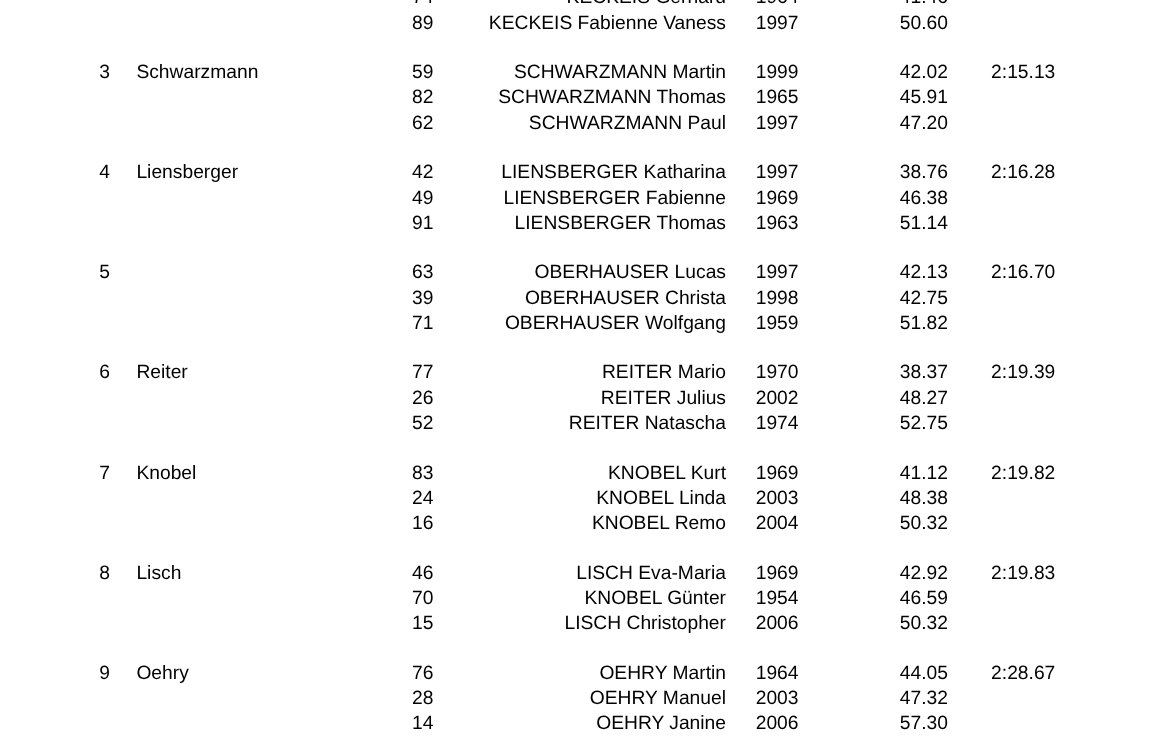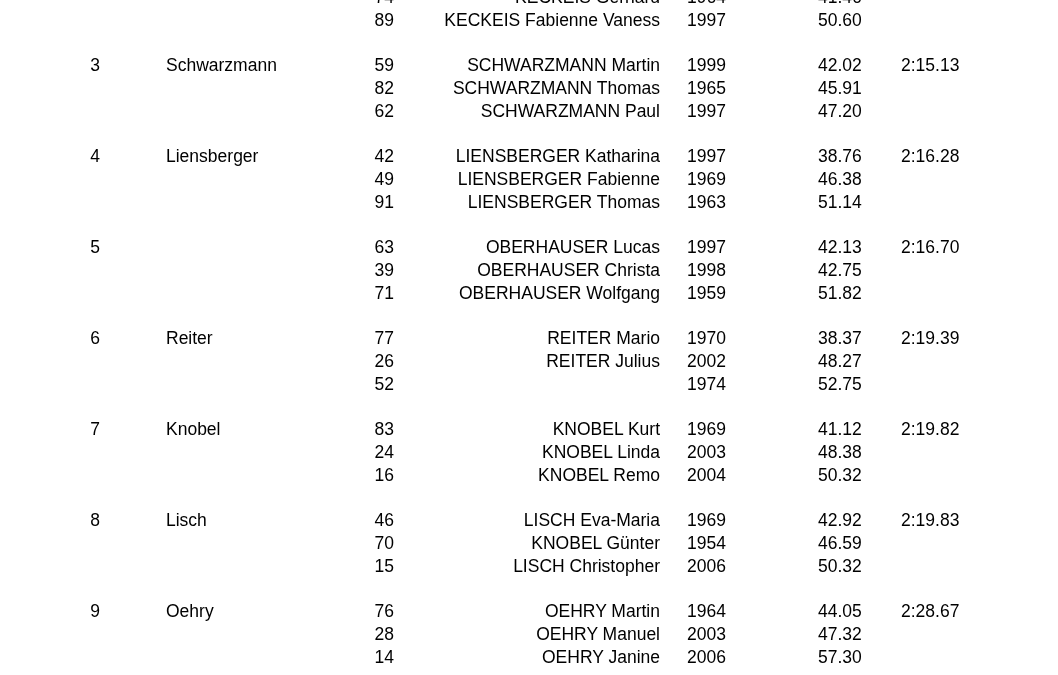--- a/index.html
+++ b/index.html
@@ -39,21 +39,21 @@
   }
 
   .col {
     position: absolute;
     top: 0;
     display: block;
   }
 
   
   .c-rank     { left: 82px;  width: 18px; text-align: right; }
-  .c-team     { left: 124px; width: 210px; text-align: left; margin-left: 42px; }
+  .c-team     { left: 124px; width: 210px; text-align: left; }
   .c-bib      { left: 358px; width: 26px; text-align: right; margin-left: 10px; }
   .c-athlete  { left: 400px; width: 260px; text-align: right; }
   .c-year     { left: 687px; width: 42px; text-align: left; }
   .c-time     { left: 803px; width: 50px; text-align: left; margin-left: 15px; }
   .c-total    { left: 901px; width: 64px; text-align: left; }
 </style>
 </head>
 <body>
 
 <div id="results-sheet">
@@ -180,20 +180,21 @@
           <span class="col c-bib">26</span>
           <span class="col c-athlete">REITER Julius</span>
           <span class="col c-year">2002</span>
           <span class="col c-time">48.27</span>
           <span class="col c-total"></span>
         </div>
         <div class="result-row">
           <span class="col c-rank"></span>
           <span class="col c-team"></span>
           <span class="col c-bib">52</span>
+          <span class="col c-athlete">REITER Natascha</span>
           <span class="col c-year">1974</span>
           <span class="col c-time">52.75</span>
           <span class="col c-total"></span>
         </div>
       </div>
       <div class="team-block" style="top: 418px;">
         <div class="result-row">
           <span class="col c-rank">7</span>
           <span class="col c-team">Knobel</span>
           <span class="col c-bib">83</span>

